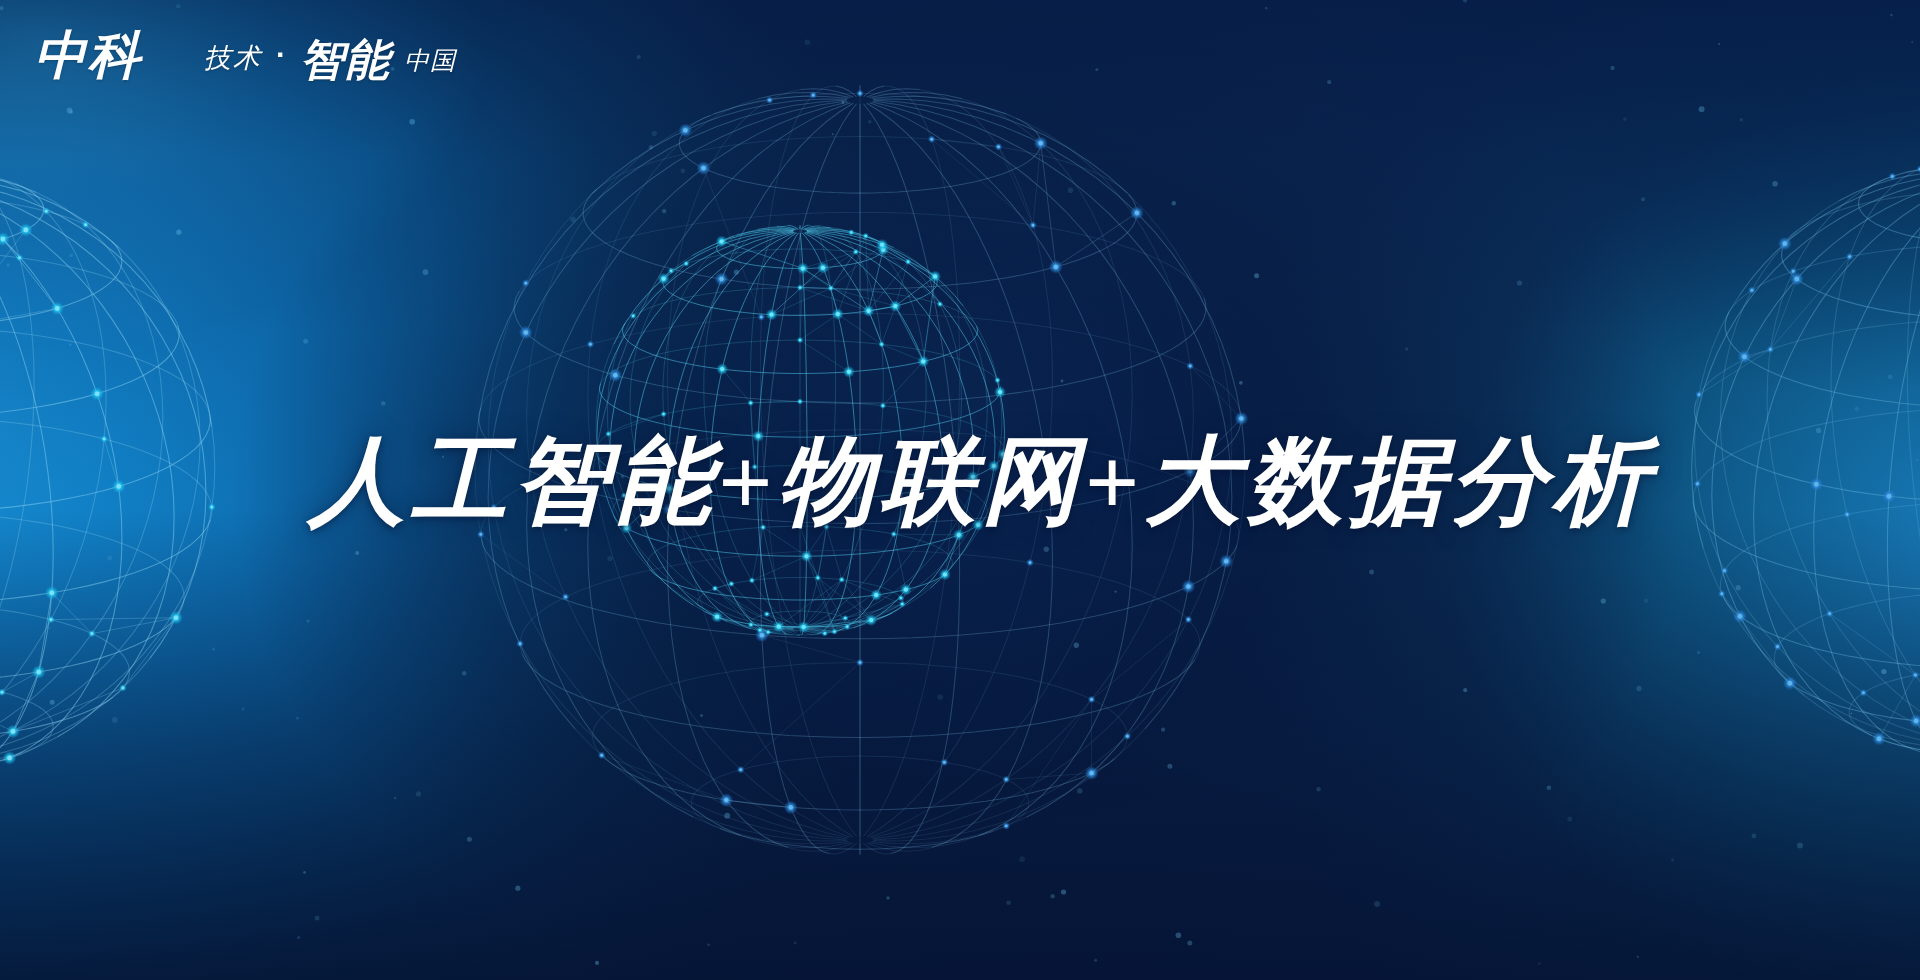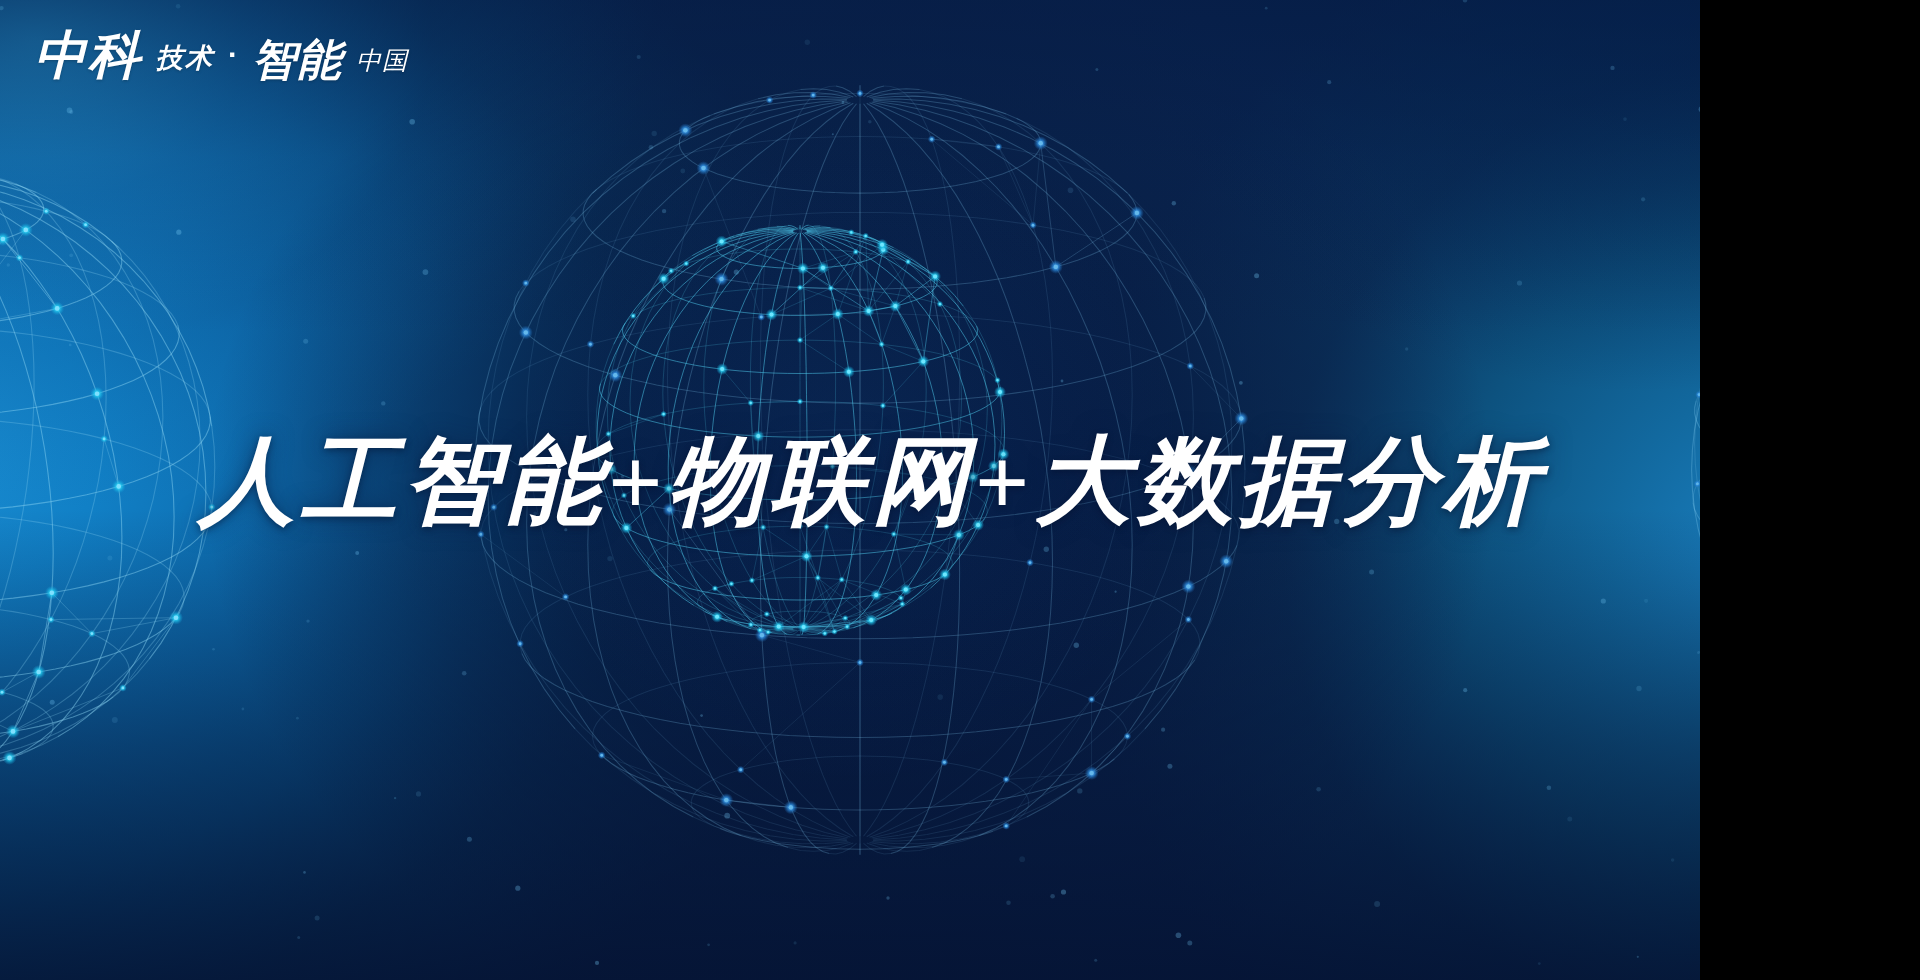--- a/index.html
+++ b/index.html
@@ -7,21 +7,21 @@
     margin: 0;
     padding: 0;
     background: #000;
   }
   body {
     font-family: "Liberation Sans", sans-serif;
   }
 
   #banner {
     position: relative;
-    width: 1700px;
+    width: 1920px;
     height: 980px;
     overflow: hidden;
     background: #0a2550;
   }
 
   
   .bg-layer {
     position: absolute;
     inset: 0;
     pointer-events: none;
@@ -137,27 +137,28 @@
     font-size: 52px;
     font-weight: 700;
     font-style: italic;
     letter-spacing: 2px;
     line-height: 1;
     text-shadow: 0 1px 3px rgba(0,0,0,0.22);
   }
   #logo .tag {
     font-family: "Liberation Serif", serif;
     font-size: 27px;
-    font-weight: 700;
+    font-weight: 400;
     font-style: italic;
     letter-spacing: 2px;
     line-height: 1;
     position: relative;
     top: -6px;
     text-shadow: 0 1px 3px rgba(0,0,0,0.22);
+    margin-left: 48px;
   }
   #logo .dot-sep {
     font-size: 30px;
     line-height: 1;
     position: relative;
     top: -8px;
     font-weight: 700;
   }
   #logo .tag2 {
     font-family: Liberation Sans, sans-serif;

